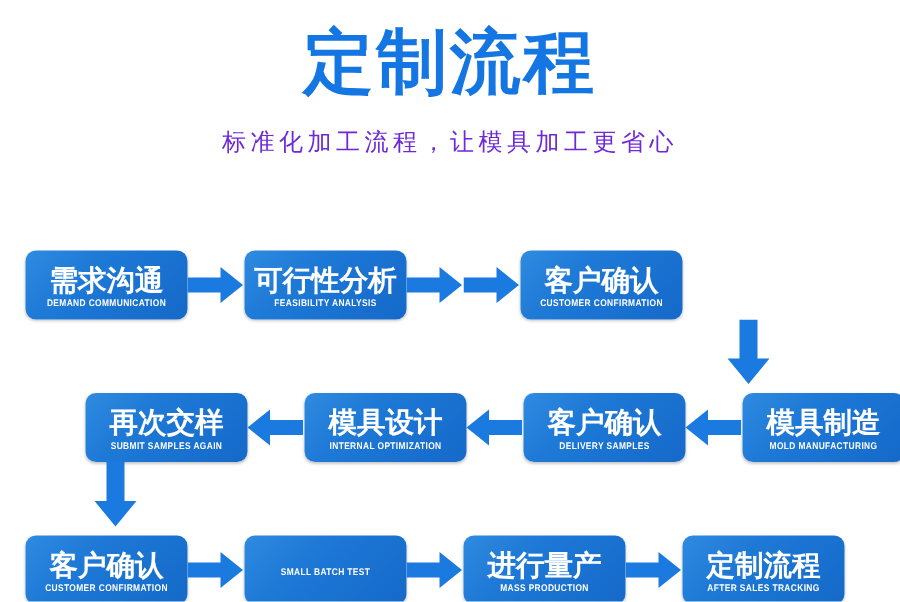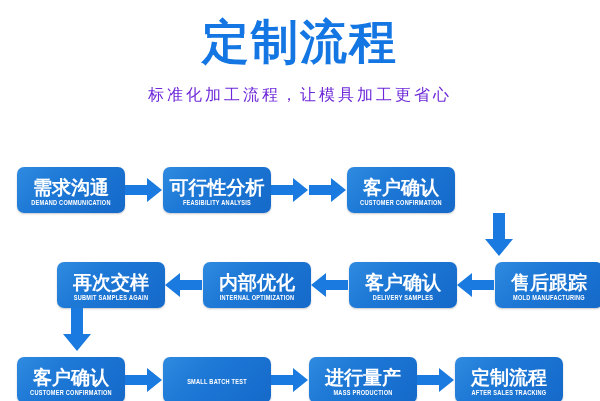--- a/index.html
+++ b/index.html
@@ -194,21 +194,21 @@
         <div class="node-en">SUBMIT SAMPLES AGAIN</div>
       </div>
 
       <div class="h-arrow">
         <svg width="38" height="26" viewBox="0 0 38 26">
             <path class="arrow-blue" d="M37 8 L15 8 L15 1 L0 13 L15 25 L15 18 L37 18 Z"></path>
           </svg>
       </div>
 
       <div class="node">
-        <div class="node-cn">内部优化</div>
+        <div class="node-cn">模具设计</div>
         <div class="node-en">INTERNAL OPTIMIZATION</div>
       </div>
 
       <div class="h-arrow">
         <svg width="38" height="26" viewBox="0 0 38 26">
             <path class="arrow-blue" d="M37 8 L15 8 L15 1 L0 13 L15 25 L15 18 L37 18 Z"></path>
           </svg>
       </div>
 
       <div class="node">
@@ -216,21 +216,21 @@
         <div class="node-en">DELIVERY SAMPLES</div>
       </div>
 
       <div class="h-arrow">
         <svg width="38" height="26" viewBox="0 0 38 26">
             <path class="arrow-blue" d="M37 8 L15 8 L15 1 L0 13 L15 25 L15 18 L37 18 Z"></path>
           </svg>
       </div>
 
       <div class="node">
-        <div class="node-cn">售后跟踪</div>
+        <div class="node-cn">模具制造</div>
         <div class="node-en">MOLD MANUFACTURING</div>
       </div>
     </div>
 
     <div class="row row-3">
       <div class="gap-left"></div>
 
       <div class="node">
         <div class="node-cn">客户确认</div>
         <div class="node-en">CUSTOMER CONFIRMATION</div>

